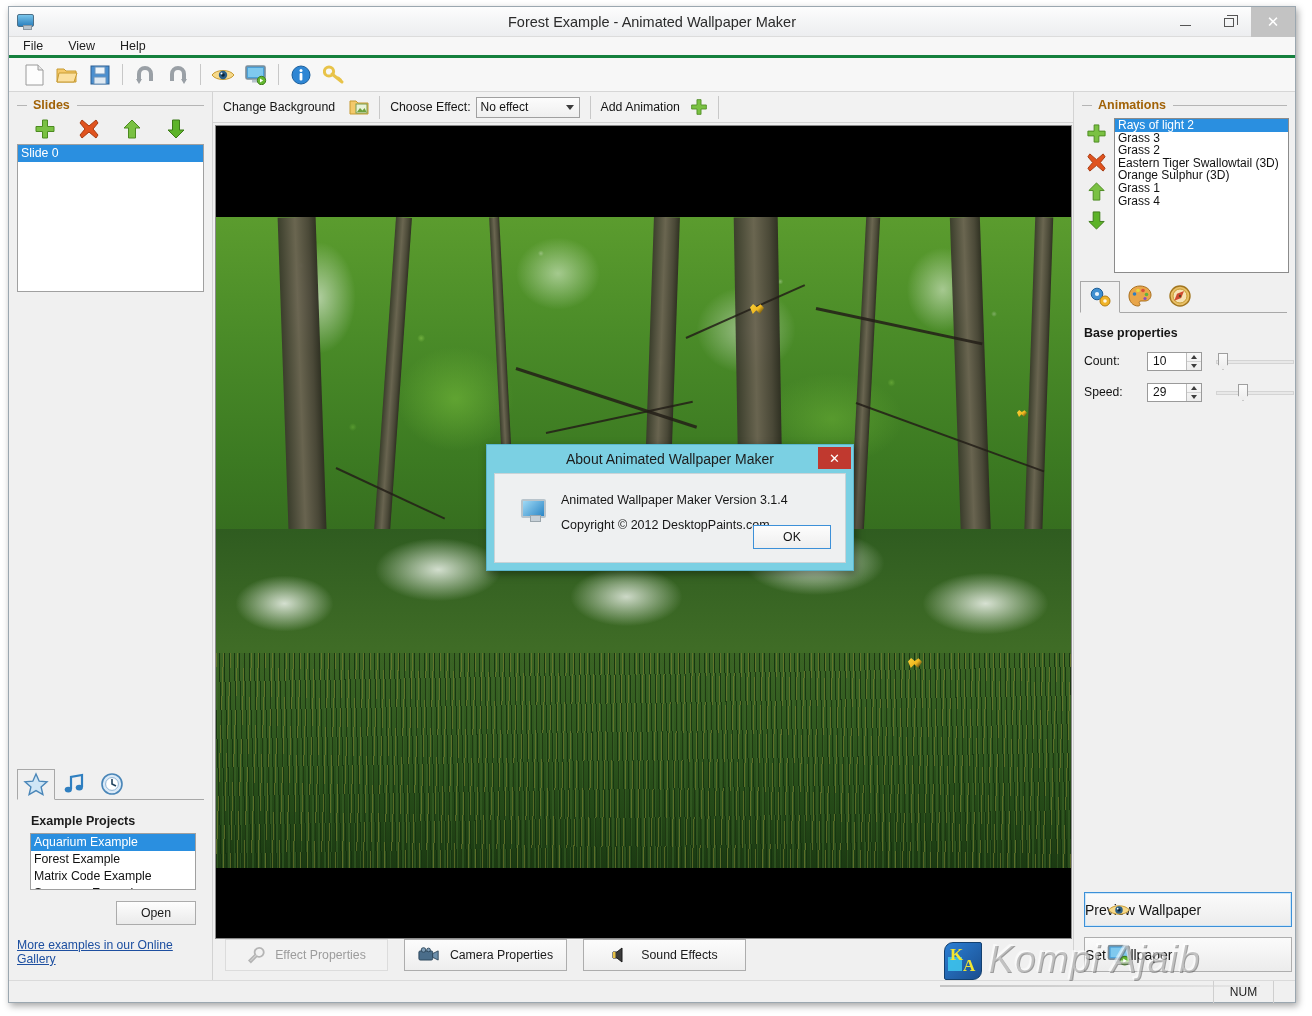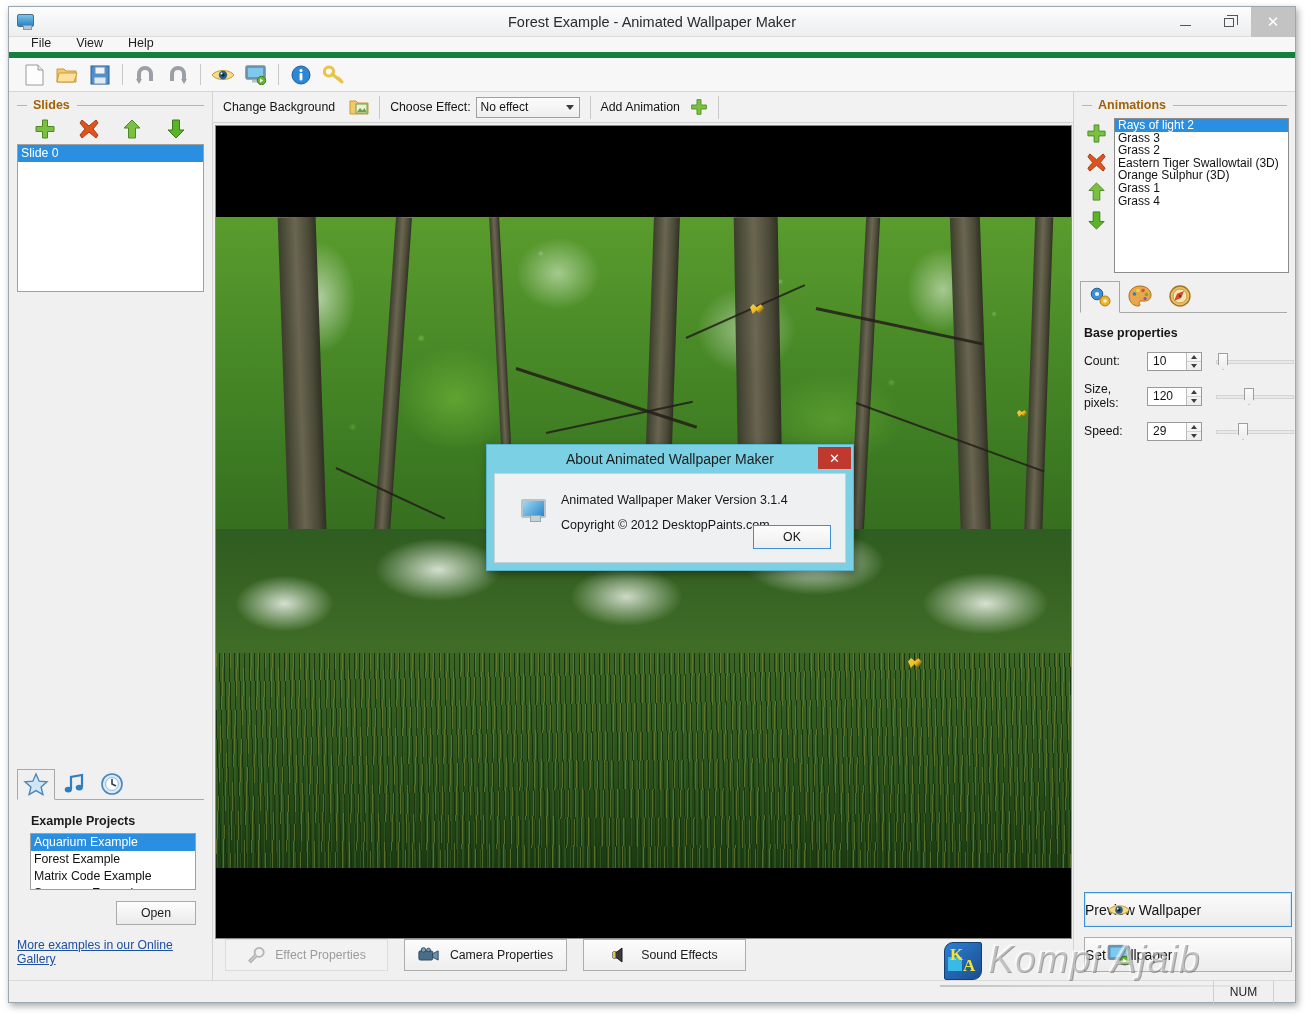--- a/index.html
+++ b/index.html
@@ -91,24 +91,24 @@
     position:absolute; left:2px; top:-4px;
     width:10px; height:9px;
     border:1.4px solid #555;
     border-bottom:none; border-left:none;
   }
 
   
   .menubar {
     height: 21px;
     background: #f7f7f7;
-    border-bottom: 6px solid #15803d;
+    border-bottom: 3px solid #15803d;
     display: flex;
     align-items: flex-end;
-    padding-left: 20px;
+    padding-left: 12px;
     flex: none;
   }
   .menu-item {
     font-size: 12.5px;
     color: #1e1e1e;
     padding: 2px 10px 2px 2px;
     margin-right: 13px;
     cursor: default;
   }
 
@@ -965,38 +965,20 @@
                   <i class="tri-dn"></i>
                 </div>
             </span>
           </div>
           <div class="slider">
             <div class="track"></div>
             <div class="thumb" style="left:2px"></div>
           </div>
         </div>
 
-        <div class="prop-row">
-          <div class="prop-label">Size, pixels:</div>
-          <div class="spin">
-            <span>120</span>
-            <span class="arrows">
-              <div class="up">
-                  <i class="tri-up"></i>
-                </div>
-              <div>
-                  <i class="tri-dn"></i>
-                </div>
-            </span>
-          </div>
-          <div class="slider">
-            <div class="track"></div>
-            <div class="thumb" style="left:28px"></div>
-          </div>
-        </div>
 
         <div class="prop-row">
           <div class="prop-label">Speed:</div>
           <div class="spin">
             <span>29</span>
             <span class="arrows">
               <div class="up">
                   <i class="tri-up"></i>
                 </div>
               <div>

